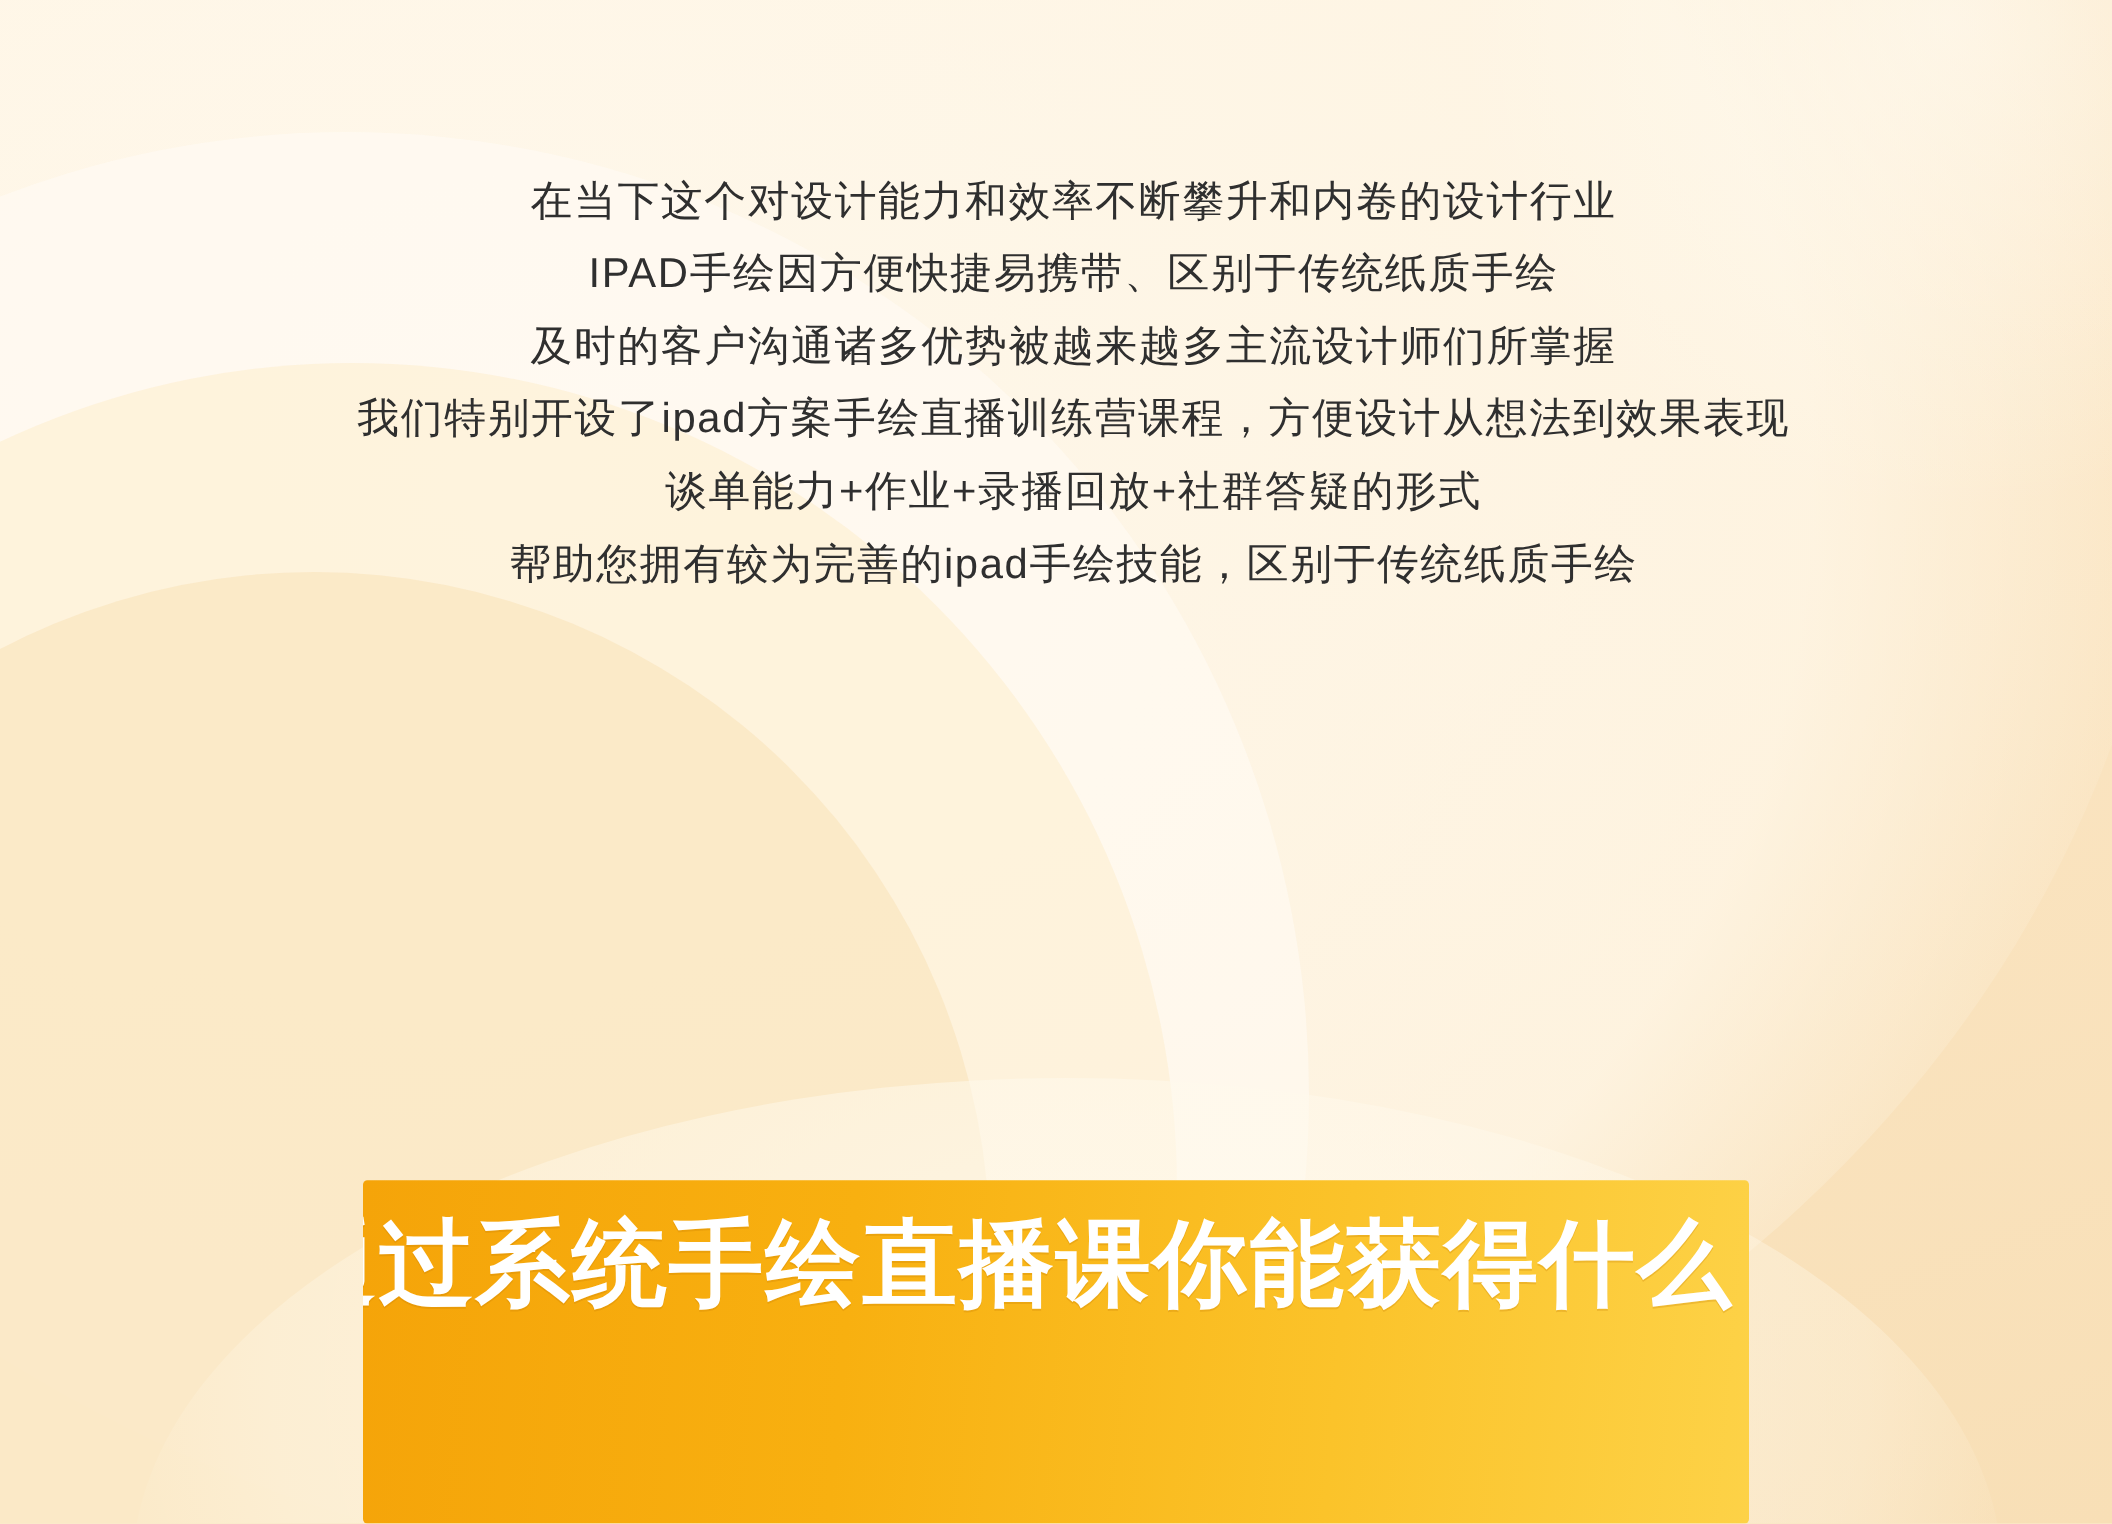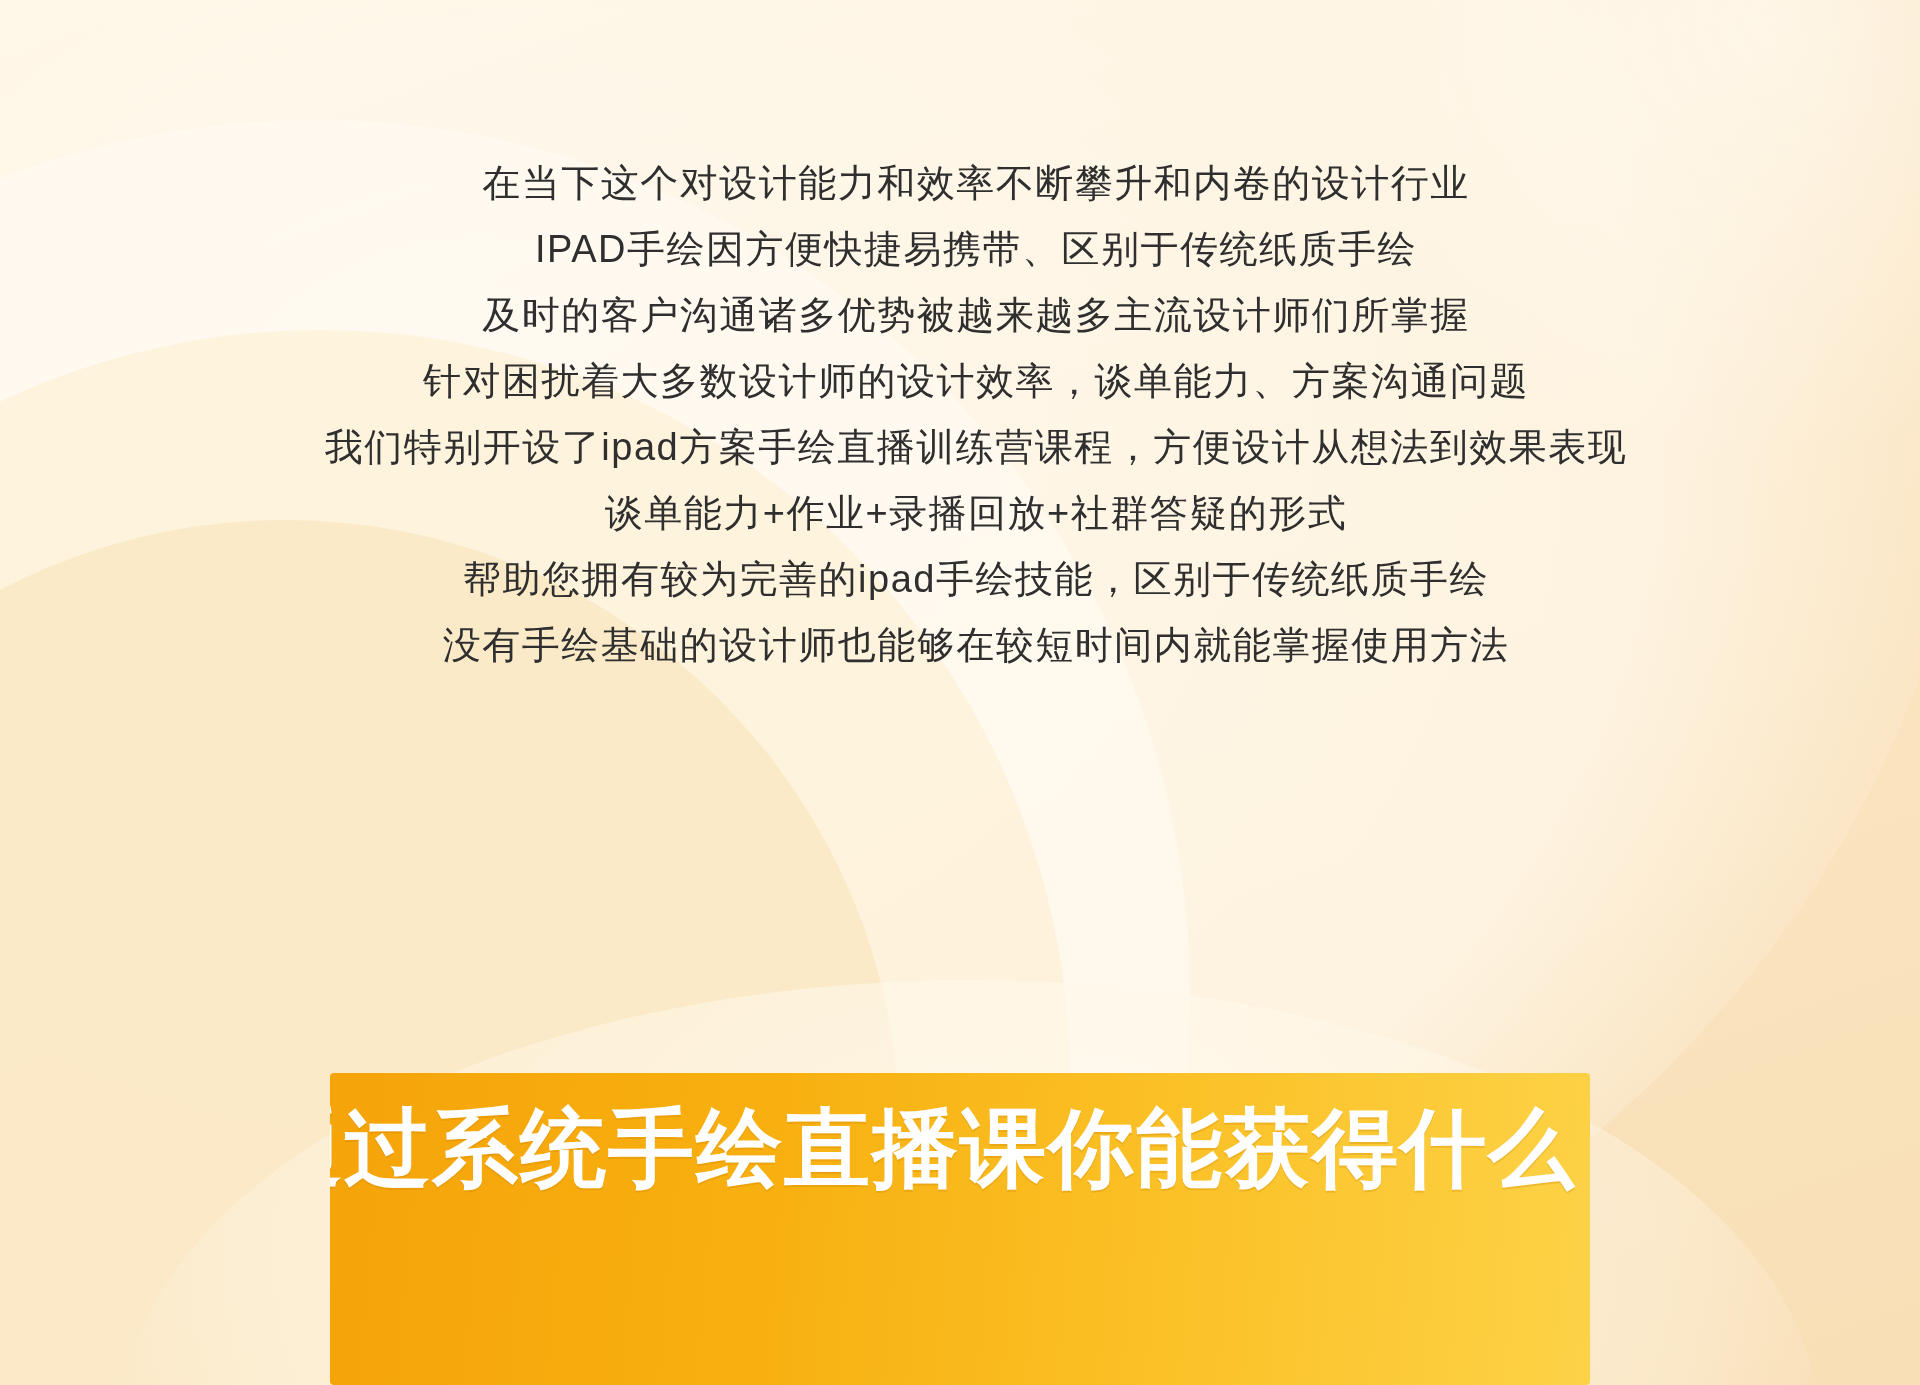--- a/index.html
+++ b/index.html
@@ -134,25 +134,23 @@
   <div class="arc arc-5"></div>
   <div class="arc arc-6"></div>
 </div>
 
 <div class="content">
 
   <div class="paragraph">
     <div class="line">在当下这个对设计能力和效率不断攀升和内卷的设计行业</div>
     <div class="line">IPAD手绘因方便快捷易携带、区别于传统纸质手绘</div>
     <div class="line">及时的客户沟通诸多优势被越来越多主流设计师们所掌握</div>
-    <div class="line">针对困扰着大多数设计师的设计效率，谈单能力、方案沟通问题</div>
     <div class="line">我们特别开设了ipad方案手绘直播训练营课程，方便设计从想法到效果表现</div>
     <div class="line">谈单能力+作业+录播回放+社群答疑的形式</div>
     <div class="line">帮助您拥有较为完善的ipad手绘技能，区别于传统纸质手绘</div>
-    <div class="line">没有手绘基础的设计师也能够在较短时间内就能掌握使用方法</div>
   </div>
 
   <div class="banner-wrap">
     <div class="banner">
       <div class="banner-text">通过系统手绘直播课你能获得什么？</div>
     </div>
   </div>
 
 </div>
 

